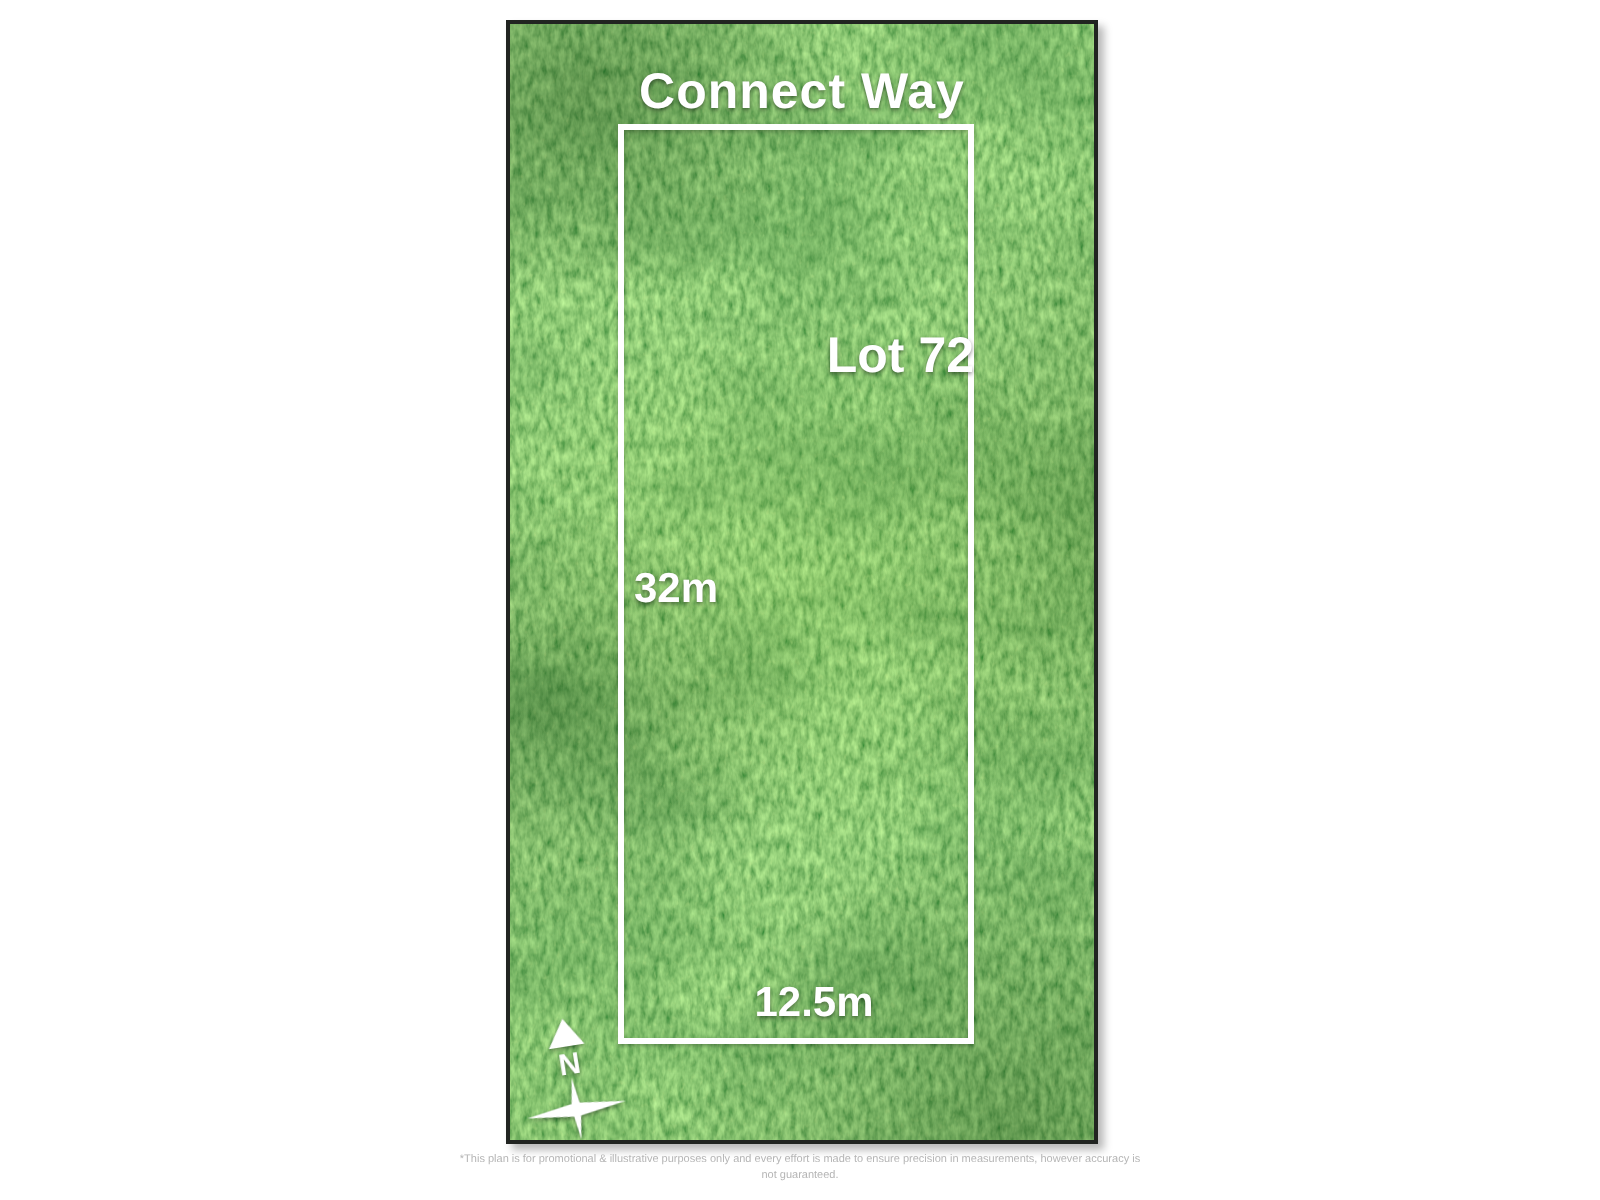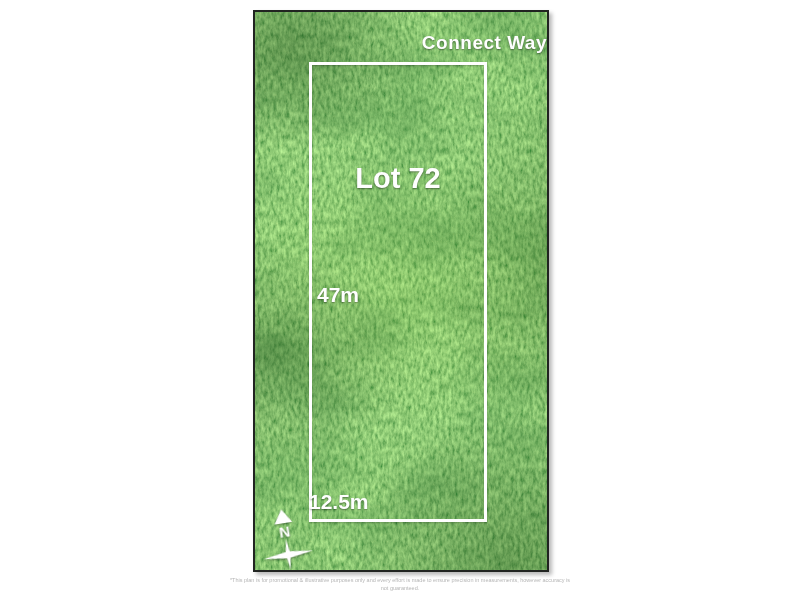--- a/index.html
+++ b/index.html
@@ -30,59 +30,60 @@
       radial-gradient(ellipse 190px 150px at 12% 6%, rgba(0,40,0,0.30), rgba(0,40,0,0) 70%),
       radial-gradient(ellipse 240px 210px at 88% 98%, rgba(0,45,0,0.30), rgba(0,45,0,0) 70%),
       radial-gradient(ellipse 170px 260px at 102% 45%, rgba(15,60,0,0.20), rgba(15,60,0,0) 70%),
       radial-gradient(ellipse 200px 160px at 5% 62%, rgba(0,40,0,0.22), rgba(0,40,0,0) 70%),
       radial-gradient(ellipse 280px 190px at 52% 50%, rgba(150,200,60,0.12), rgba(150,200,60,0) 70%);
   }
 
   .street-name {
     position: absolute;
     left: 0; right: 0; top: 20px;
-    text-align: right;
+    text-align: center;
     color: #ffffff;
-    font-size: 19px;
+    font-size: 25px;
     font-weight: bold;
     letter-spacing: 0.5px;
     text-shadow: 0 1px 2px rgba(0,0,0,0.45);
   }
 
   .boundary {
     position: absolute;
     left: 54px; top: 50px;
     width: 172px; height: 454px;
     border: 3px solid #ffffff;
     box-shadow: 0 1px 2px rgba(0,0,0,0.25), inset 0 1px 2px rgba(0,0,0,0.25);
   }
 
   .lot-info {
     position: absolute;
     left: 54px; width: 178px; top: 148px;
-    text-align: center;
+    text-align: right;
     color: #ffffff;
     font-weight: bold;
-    font-size: 29px;
+    font-size: 25px;
     line-height: 37px;
     text-shadow: 0 1px 2px rgba(0,0,0,0.45);
   }
 
   .dim-depth {
     position: absolute;
     left: 62px; top: 271px;
     color: #ffffff;
     font-weight: bold;
     font-size: 21px;
     text-shadow: 0 1px 2px rgba(0,0,0,0.45);
   }
 
   .dim-frontage {
     position: absolute;
     left: 54px; width: 196px; top: 478px;
+    text-align: center;
     color: #ffffff;
     font-weight: bold;
     font-size: 21px;
     text-shadow: 0 1px 2px rgba(0,0,0,0.45);
   }
 
   .north-arrow {
     position: absolute;
     left: 2px; top: 496px;
     width: 58px; height: 64px;
@@ -136,21 +137,21 @@
     <div class="vignette"></div>
 
     <div class="street-name">Connect Way</div>
 
     <div class="boundary"></div>
 
     <div class="lot-info">
       <div>Lot 72</div>
     </div>
 
-    <div class="dim-depth">47m</div>
+    <div class="dim-depth">32m</div>
     <div class="dim-frontage">12.5m</div>
 
     <svg class="north-arrow" viewBox="0 0 58 64" xmlns="http://www.w3.org/2000/svg">
       <g transform="rotate(-9 29 32)" fill="#ffffff" style="filter: drop-shadow(0px 1px 1px rgba(0,0,0,0.4));">
         <polygon points="29,1 20,15 38,15"></polygon>
         <text x="29" y="29" text-anchor="middle" font-family="Liberation Sans, sans-serif" font-size="15" font-weight="bold">N</text>
         <polygon points="29,31 31.4,46 29,62 26.6,46"></polygon>
         <polygon points="4,47.5 29,43.5 54,46.5 29,50.5"></polygon>
       </g>
     </svg>

